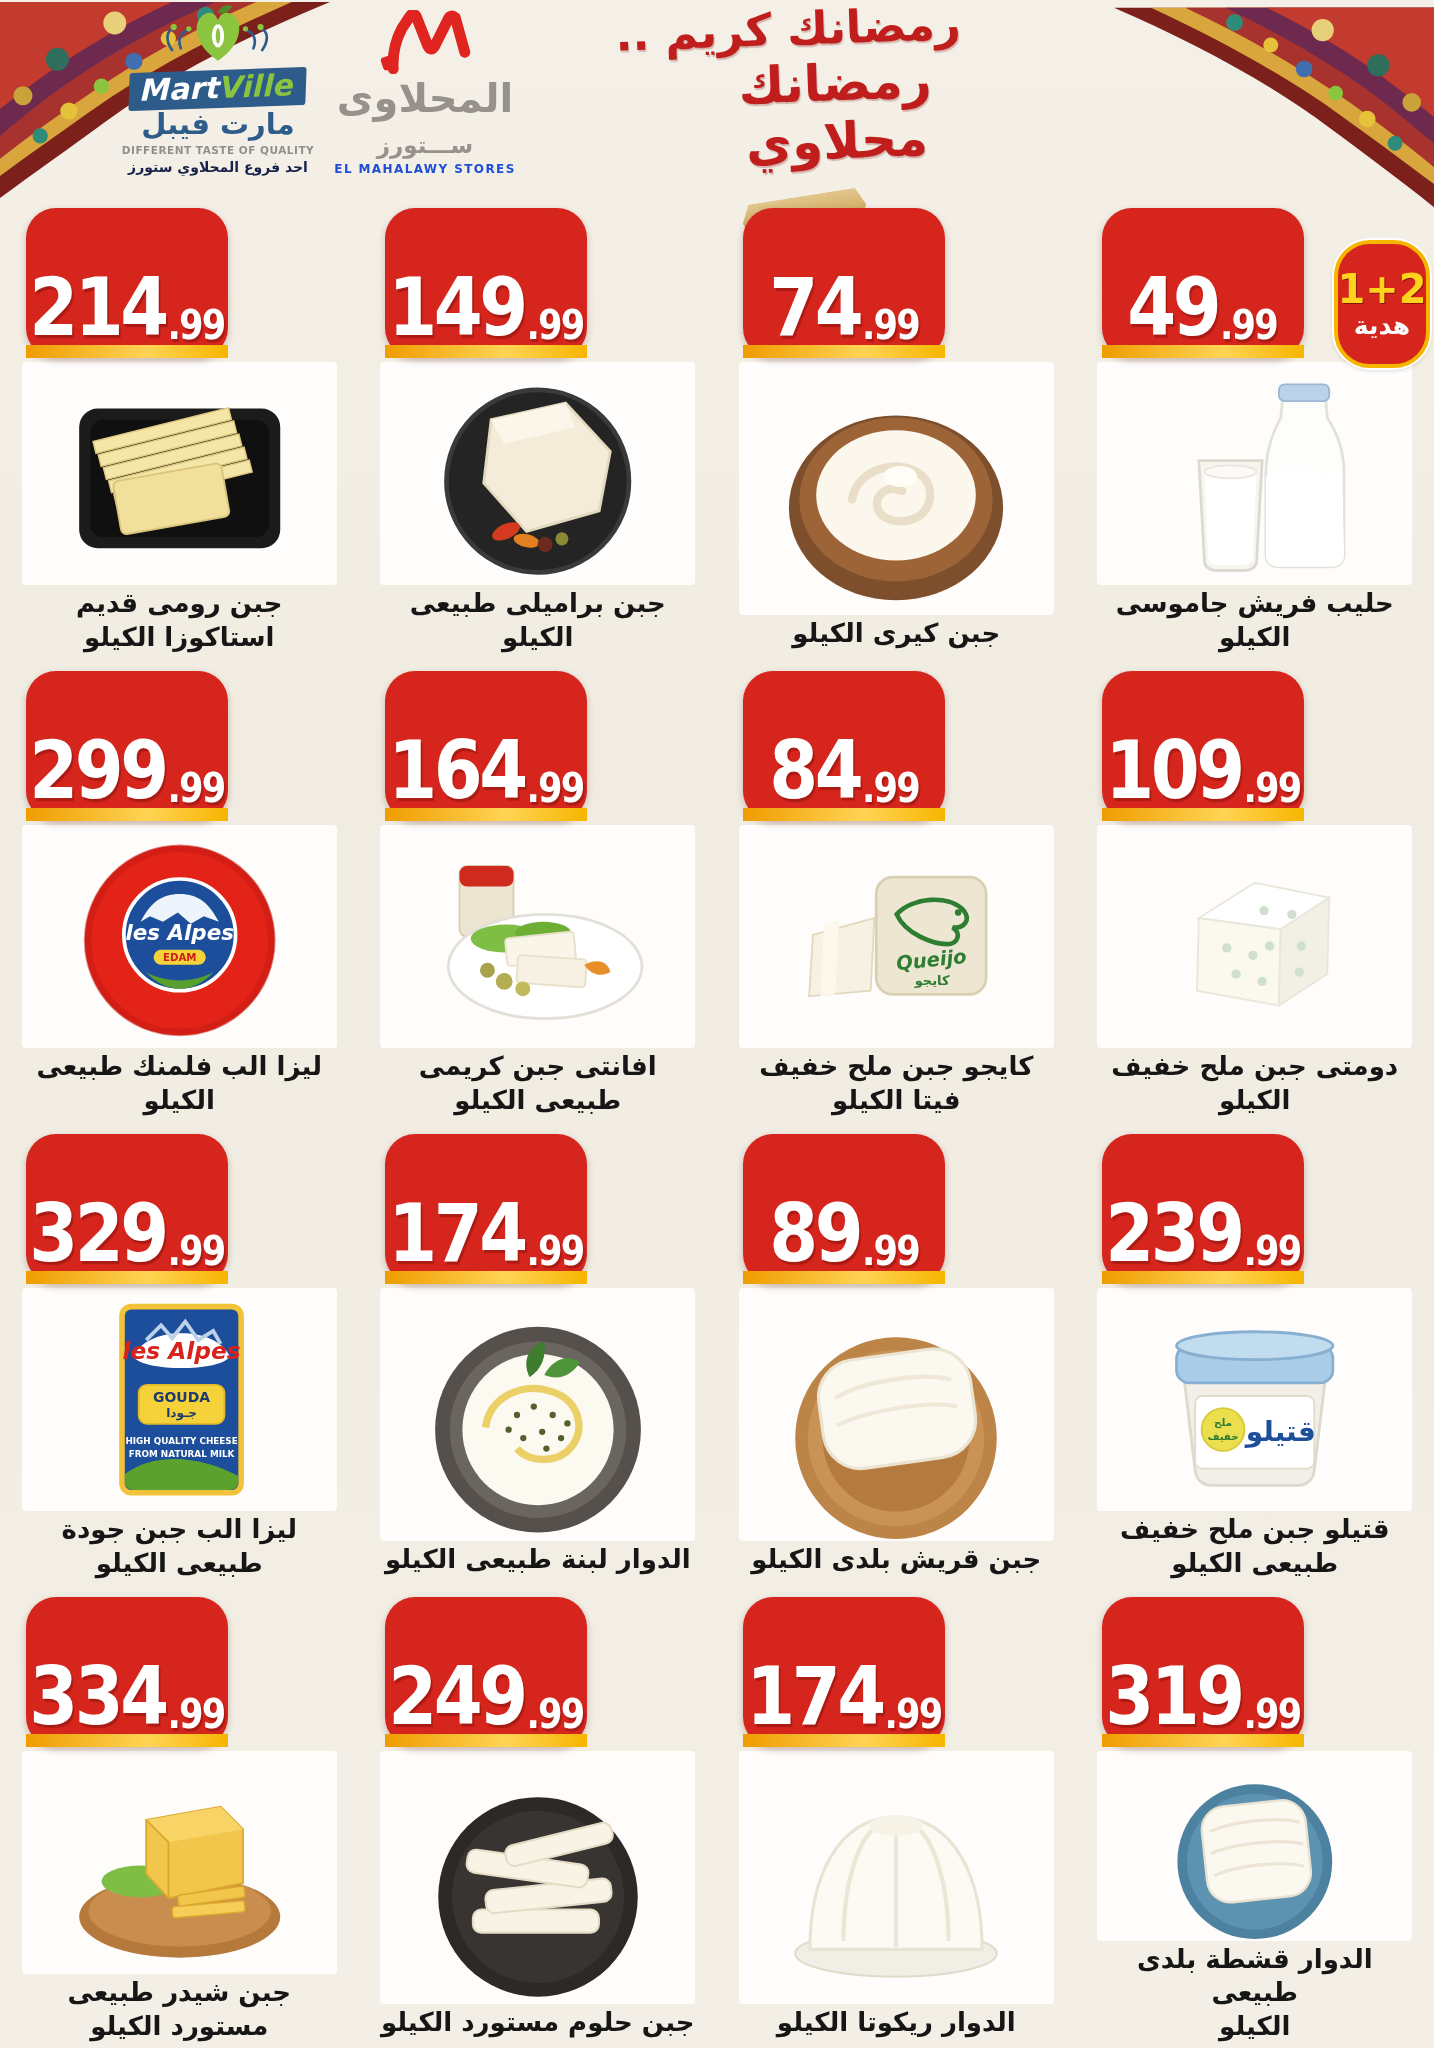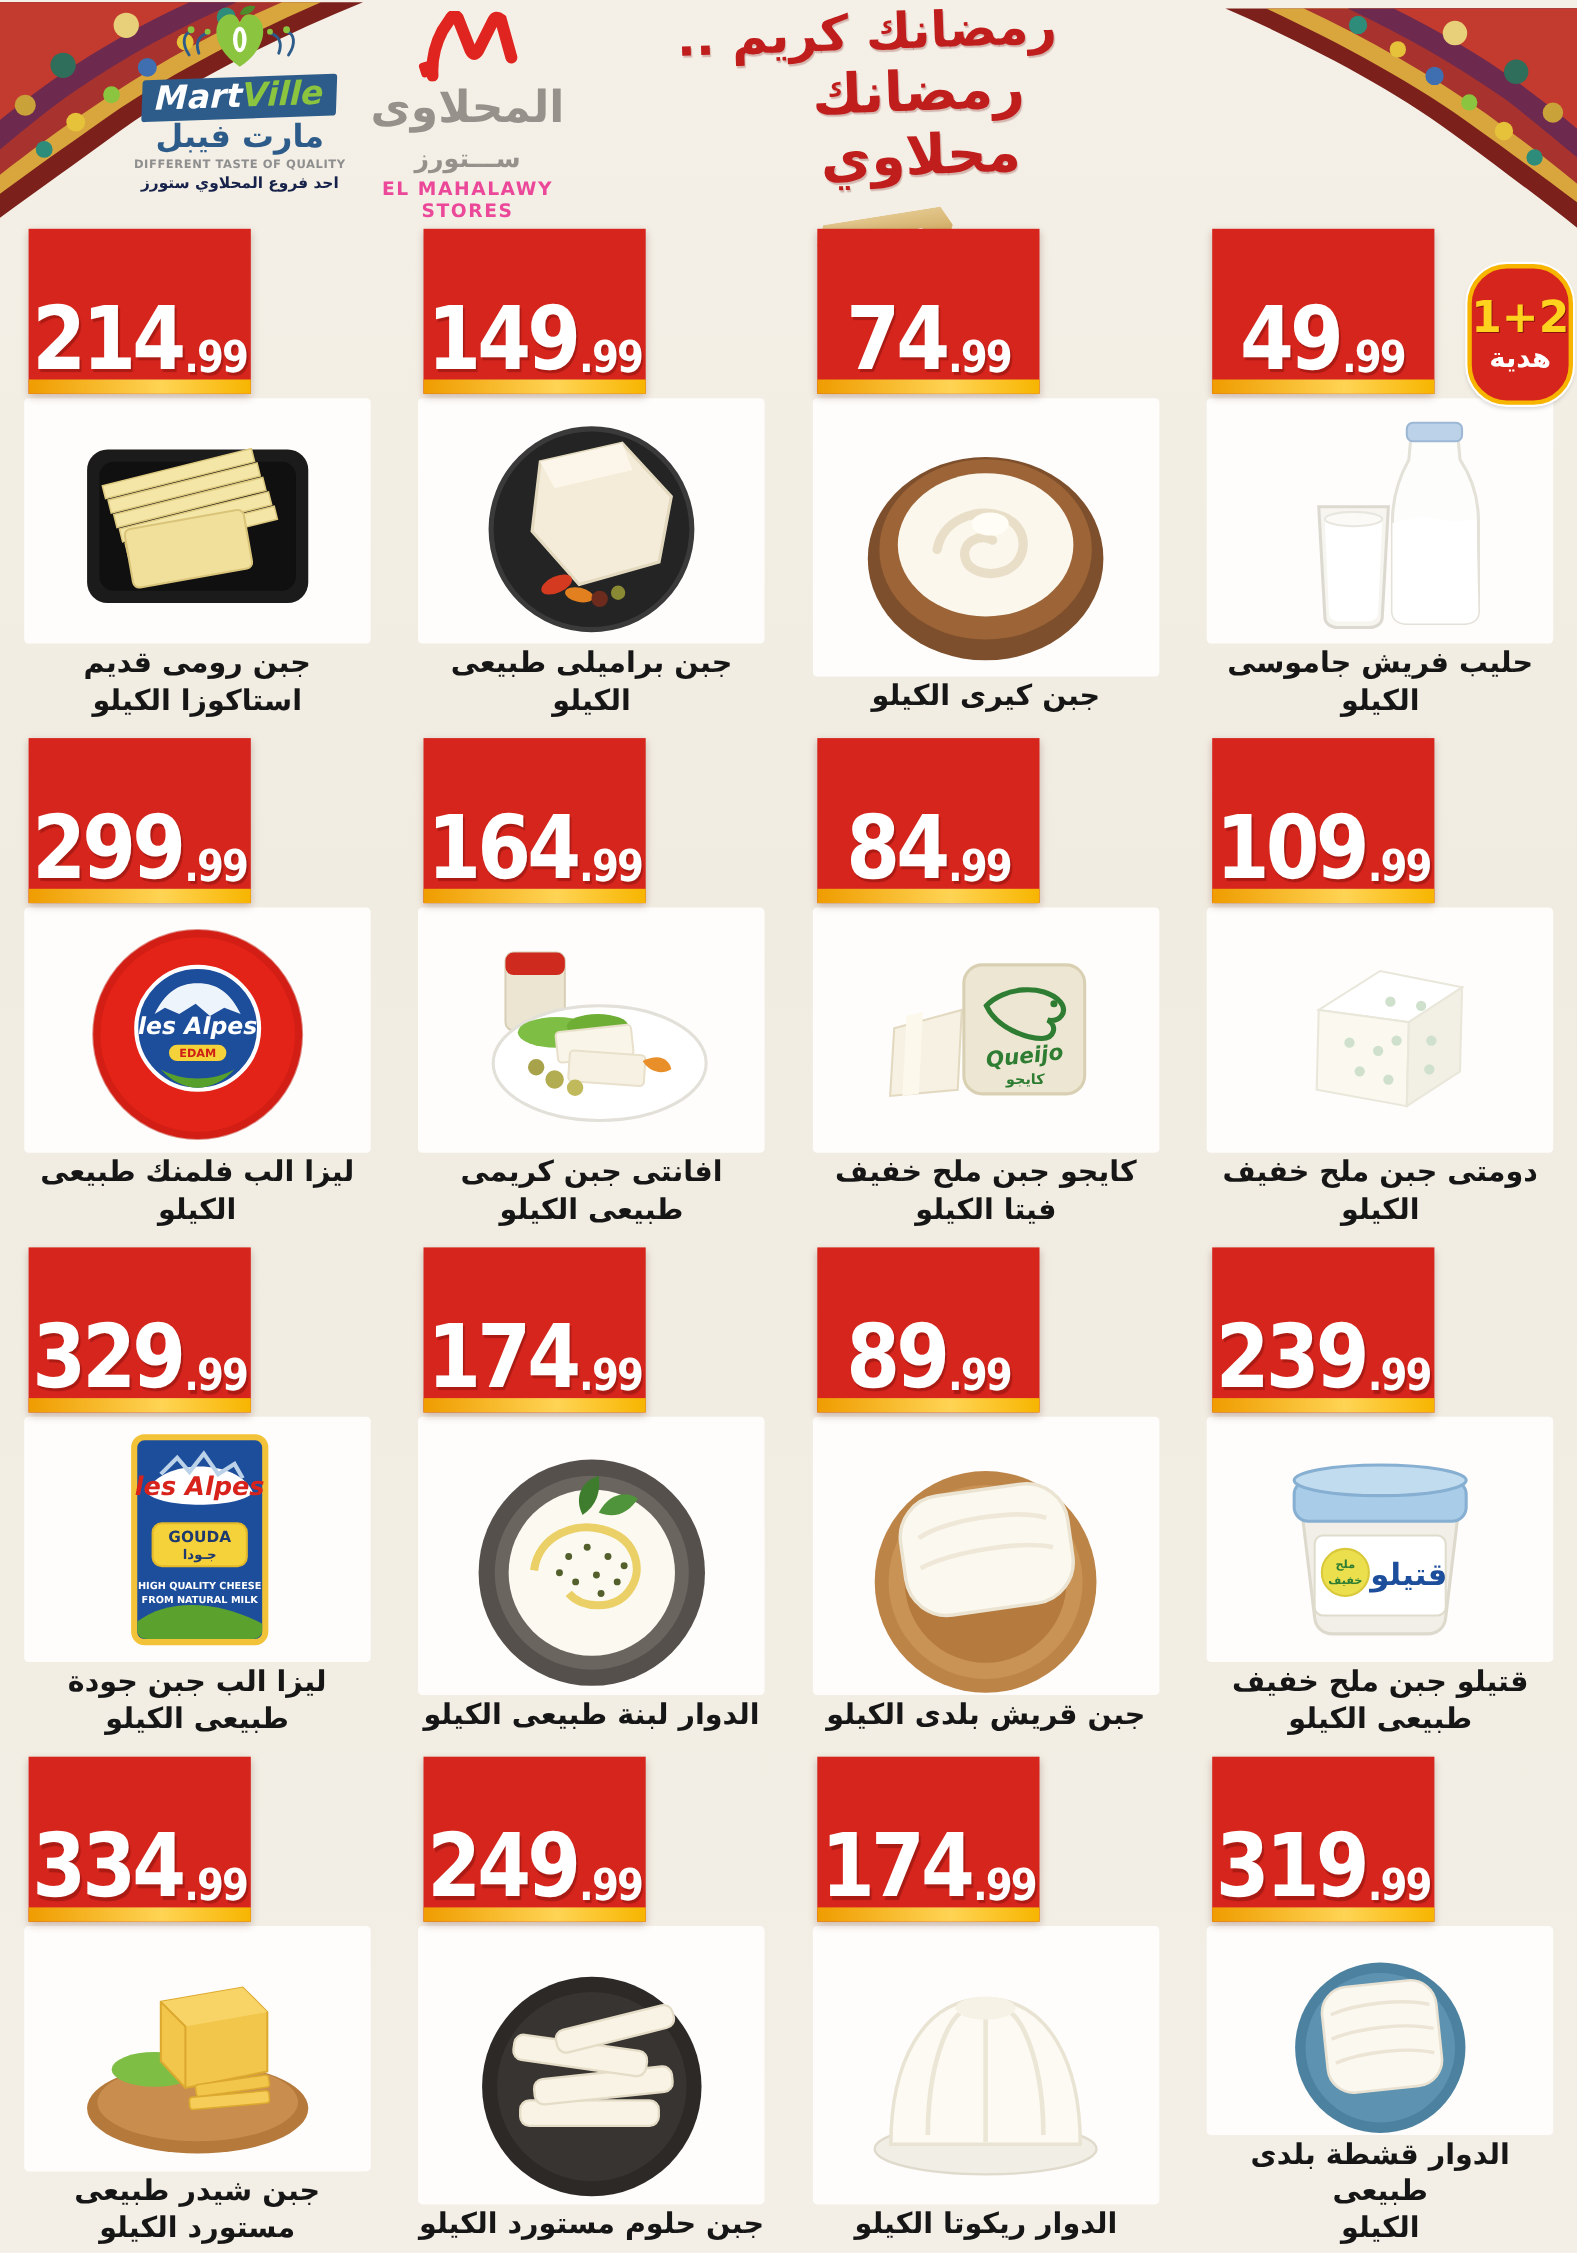--- a/index.html
+++ b/index.html
@@ -19,37 +19,37 @@
     padding:1px 12px 4px;border-radius:3px;font-style:italic;font-weight:bold;font-size:30px;line-height:1.1;}
   .mv-box .w{color:#ffffff;}
   .mv-box .g{color:#8bc53f;}
   .mv-ar{color:#2e5c8a;font-weight:bold;font-size:29px;line-height:1.15;direction:rtl;}
   .mv-tag{color:#8f8f8f;font-weight:bold;font-size:10.5px;letter-spacing:.5px;margin-top:3px;}
   .mv-sub{color:#16224a;font-weight:bold;font-size:14px;margin-top:3px;direction:rtl;}
   .mh{position:absolute;left:330px;top:10px;width:190px;text-align:center;}
   .mh-m{height:64px;}
   .mh-ar1{color:#96918a;font-weight:bold;font-size:40px;line-height:1;direction:rtl;}
   .mh-ar2{color:#96918a;font-weight:bold;font-size:23px;letter-spacing:3px;direction:rtl;margin-top:14px;}
-  .mh-en{color:#ec4899;font-weight:bold;font-size:17px;letter-spacing:1.4px;margin-top:4px;}
+  .mh-en{color:#1d4ed8;font-weight:bold;font-size:12px;letter-spacing:1.4px;margin-top:4px;}
   .slogan{position:absolute;left:520px;top:4px;width:470px;text-align:center;
     color:#c01d1d;font-weight:bold;direction:rtl;transform:rotate(-2deg);}
   .slogan .s1{display:block;font-size:45px;margin-left:70px;text-shadow:1px 2px 1px rgba(120,10,10,.25);}
   .slogan .s2{display:block;font-size:50px;margin-top:0px;margin-left:160px;text-shadow:1px 2px 1px rgba(120,10,10,.25);}
   .ribbon{position:absolute;left:742px;top:196px;transform:rotate(-9deg);
     background:linear-gradient(180deg,#e2c68c,#c9a050);color:#fff;font-weight:bold;font-size:23px;
     padding:5px 26px;direction:rtl;border-radius:4px;
     clip-path:polygon(7% 0,93% 0,100% 50%,93% 100%,7% 100%,0 50%);
     box-shadow:0 2px 4px rgba(120,90,30,.35);}
   
   .grid{position:absolute;top:196px;left:0;width:1434px;display:grid;
     grid-template-columns:repeat(4,1fr);grid-auto-rows:463px;}
   .card{position:relative;display:flex;flex-direction:column;align-items:center;padding-bottom:4px;box-sizing:border-box;}
   .badge{position:relative;align-self:flex-start;margin:12px 0 0 26px;width:202px;height:150px;
     background:#d6251d;display:flex;align-items:flex-end;justify-content:center;
-    padding-bottom:17px;box-sizing:border-box;box-shadow:0 3px 7px rgba(80,20,10,.25);z-index:2;}
+    padding-bottom:17px;box-sizing:border-box;box-shadow:0 3px 7px rgba(80,20,10,.25);z-index:2;border-radius:30px;}
   .strip{position:absolute;left:0;right:0;bottom:0;height:13px;
     background:linear-gradient(90deg,#ef9c00,#ffd454 60%,#f7b500);}
   .pnum{display:flex;align-items:flex-end;color:#fff;font-weight:bold;
     transform:scaleX(.88);transform-origin:center;
     text-shadow:2px 3px 1px rgba(90,10,5,.35);}
   .pint{font-size:80px;line-height:.82;letter-spacing:-4px;}
   .pdec{font-size:40px;line-height:.78;letter-spacing:-2px;margin-left:2px;}
   .pimg{flex:1;min-height:0;width:88%;margin:4px 0 2px;display:flex;align-items:center;justify-content:center;
     background:#fefdfb;border-radius:4px;}
   .pimg svg{height:100%;max-height:252px;max-width:96%;}

